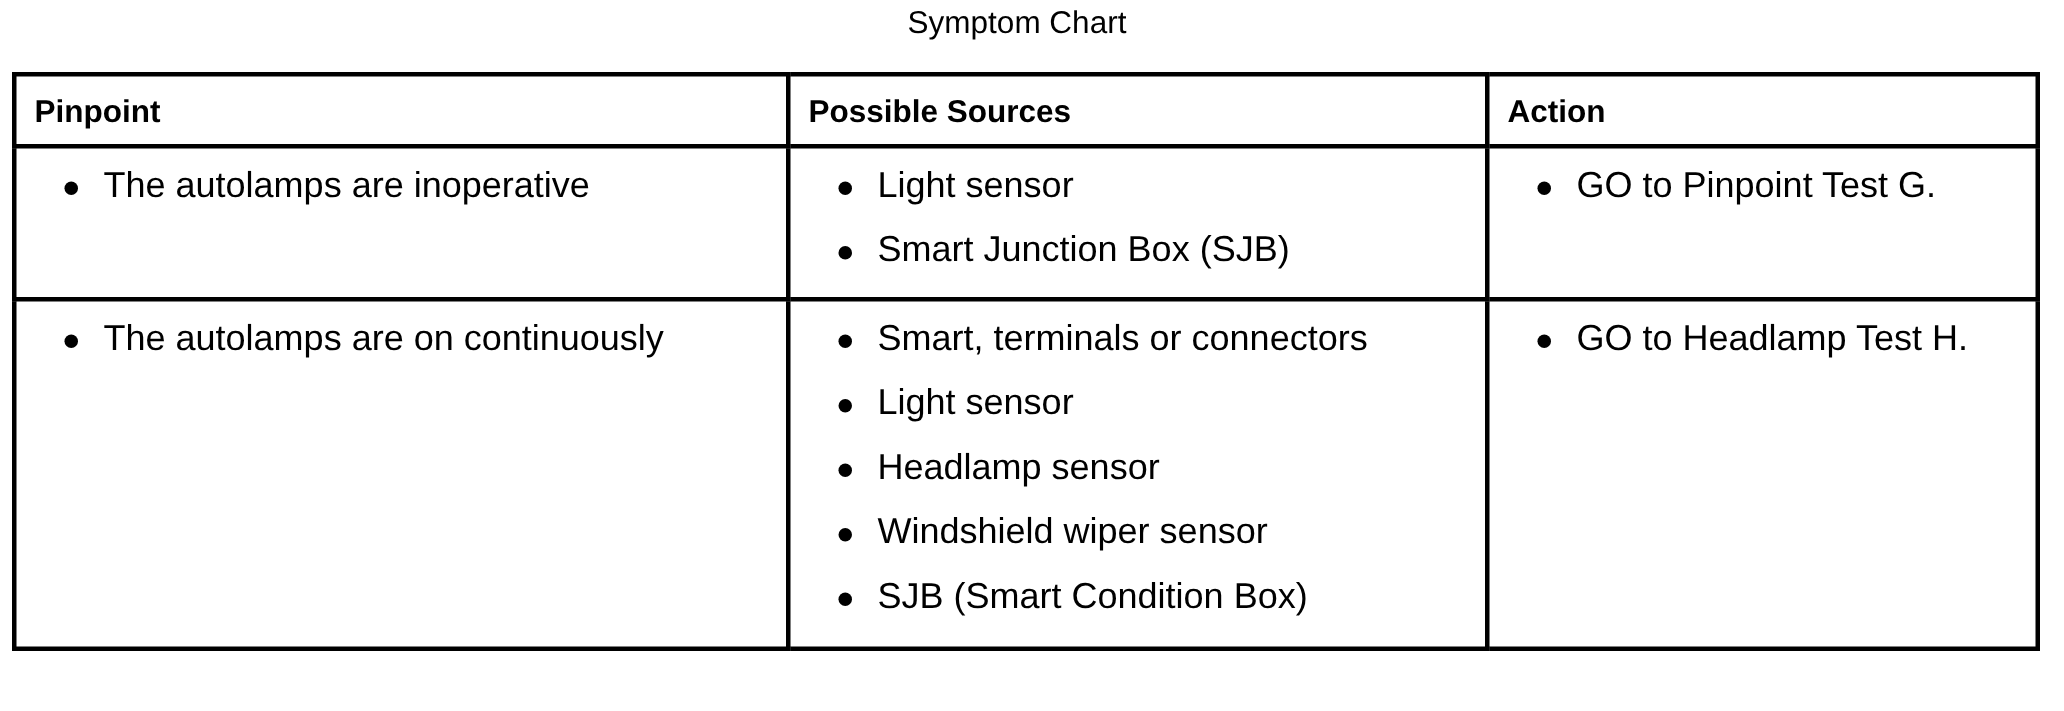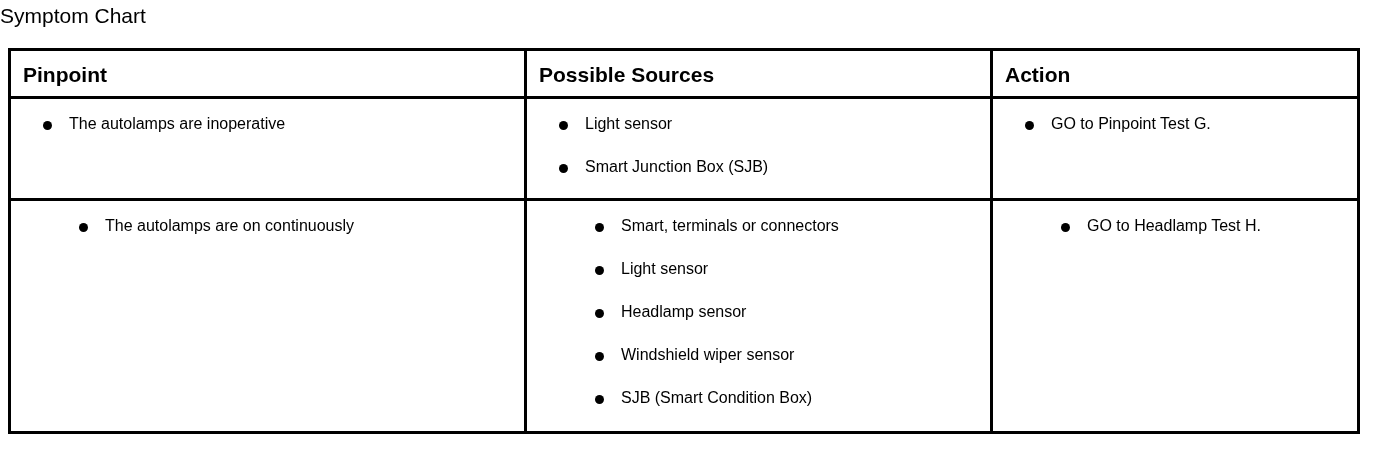--- a/index.html
+++ b/index.html
@@ -17,21 +17,21 @@
   #page {
     position: relative;
     width: 1376px;
     height: 474px;
   }
   .chart-title {
     position: absolute;
     top: 3px;
     left: 0;
     width: 1356px;
-    text-align: left;
+    text-align: center;
     font-size: 21px;
     line-height: 26px;
     color: #000;
     white-space: nowrap;
   }
   .symptom-table {
     position: absolute;
     left: 8px;
     top: 48px;
     width: 1349px;
@@ -62,42 +62,42 @@
     padding: 0;
   }
   .bullet-list {
     list-style: none;
     margin: 0;
     padding: 14px 0 14px 0;
   }
   .bullet-item {
     position: relative;
     padding-left: 58px;
-    font-size: 16px;
+    font-size: 24px;
     line-height: 24px;
     height: 31px;
     white-space: nowrap;
   }
   .bullet-item + .bullet-item {
     margin-top: 12px;
   }
   .bullet-dot {
     position: absolute;
     left: 32px;
     top: 9px;
     width: 9px;
     height: 9px;
     background: #000;
     border-radius: 50%;
   }
   .bullet-text {
     display: inline-block;
   }
   .row-one .bullet-list  { padding-top: 13px; padding-bottom: 12px; }
-  .row-two .bullet-list  { padding-top: 13px; padding-bottom: 14px; padding-left: 36px; }
+  .row-two .bullet-list  { padding-top: 13px; padding-bottom: 14px; }
   .row-one td, .row-two td { vertical-align: top; }
 </style>
 </head>
 <body>
 
 <div id="page">
 
   <div class="chart-title">Symptom Chart</div>
 
   <table class="symptom-table">

